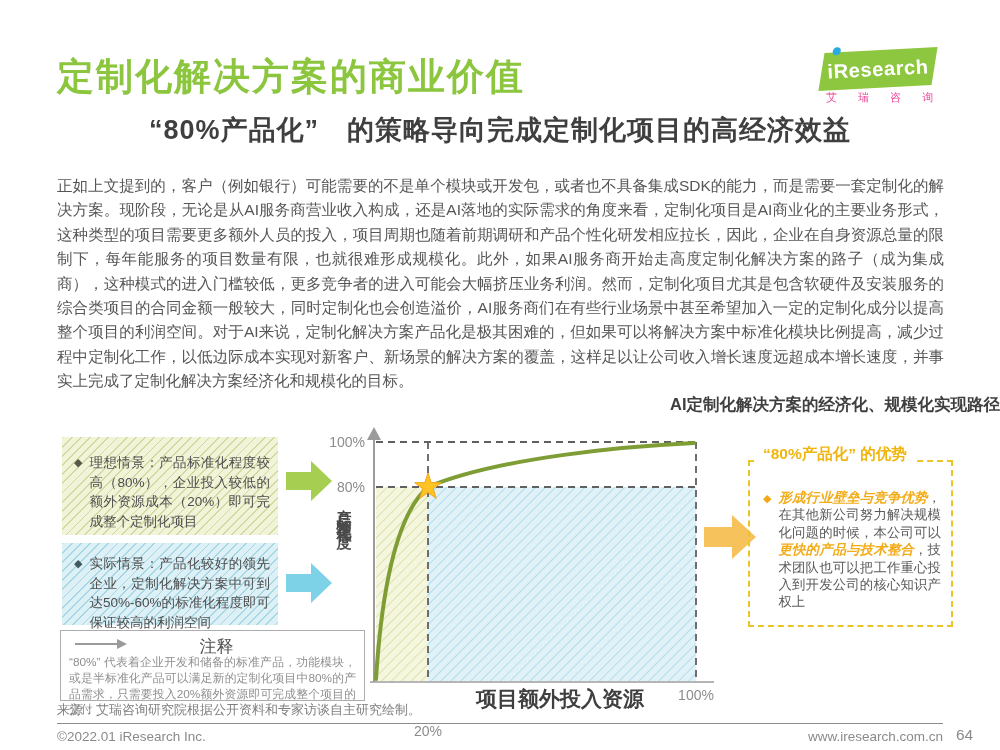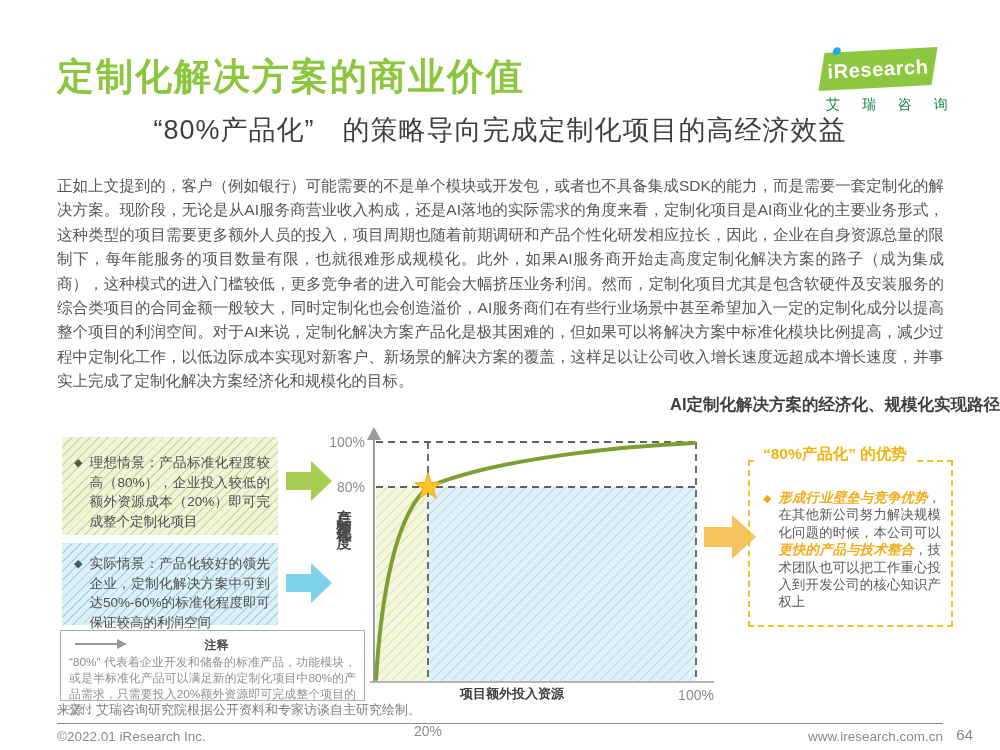--- a/index.html
+++ b/index.html
@@ -19,25 +19,25 @@
     position:relative; width:112px; height:38px; background:#8DC63F;
     transform:skewX(-12deg) rotate(-3deg); display:flex; align-items:center;
     justify-content:center;
   }
   .logo-mark span {
     transform:skewX(12deg); color:#ffffff; font-weight:bold; font-size:20px;
     letter-spacing:0.5px;
   }
   .logo-dot { position:absolute; left:8px; top:-5px; width:8px; height:8px;
     border-radius:50%; background:#29AAE1; }
-  .logo-caption { margin-top:8px; margin-left:4px; color:#15803d; font-size:14px;
+  .logo-caption { margin-top:2px; margin-left:4px; color:#ec4899; font-size:11px;
     letter-spacing:9px; white-space:nowrap; }
   .page-subtitle {
     position:absolute; left:0; top:112px; width:1000px; text-align:center;
-    font-size:27px; font-weight:normal; color:#3F3F3F; letter-spacing:1px;
+    font-size:27px; font-weight:bold; color:#3F3F3F; letter-spacing:1px;
   }
   
   .body-paragraph {
     position:absolute; left:57px; top:174px; width:887px; font-size:15.5px;
     line-height:24.4px; color:#565656; text-align:justify;
   }
   
   .figure-title {
     position:absolute; left:0; top:394px; width:1000px; text-align:right;
     font-size:16.5px; font-weight:bold; color:#3F3F3F;
@@ -54,39 +54,39 @@
     background-image:repeating-linear-gradient(135deg, rgba(110,190,215,0.5) 0 1.3px, transparent 1.3px 6.5px);
   }
   .hatch-box .bullet { color:#55594a; font-size:11px; padding:3px 7px 0 2px; }
   .box-actual .bullet { color:#3f5a60; }
   .hatch-box .box-text { font-size:13.5px; font-weight:normal; color:#4D4D4D; line-height:19.5px; text-align:justify; }
   .note-box {
     position:absolute; left:60px; top:630px; width:305px; height:71px;
     background:#ffffff; border:1px solid #ADADAD; padding:4px 8px 0 8px;
   }
   .note-head { position:relative; text-align:center; height:18px; }
-  .note-head .note-title { font-size:12px; font-weight:bold; color:#4D4D4D;margin-left:8px; }
+  .note-head .note-title { font-size:17px; font-weight:normal; color:#4D4D4D;margin-left:8px; }
   .note-arrow { position:absolute; left:6px; top:3px; }
   .note-text { font-size:11.8px; color:#8F8F8F; line-height:15.8px; text-align:justify; margin-top:2px; }
   .flow-arrow { position:absolute; }
   
   .chart-svg { position:absolute; left:330px; top:425px; }
   .tick { position:absolute; font-size:14px; color:#8C8C8C; }
   .y-tick-100 { left:323px; top:434px; width:42px; text-align:right; }
   .y-tick-80  { left:323px; top:479px; width:42px; text-align:right; }
   .x-tick-20  { left:403px; top:687px; width:50px; text-align:center;margin-top:36px; }
   .x-tick-100 { left:671px; top:687px; width:50px; text-align:center; }
   .y-axis-label {
     position:absolute; left:334px; top:497px; writing-mode:vertical-lr;
     text-orientation:upright; font-size:15px; font-weight:bold; color:#4A4A4A;
     letter-spacing:4px;
   }
   .x-axis-label {
-    position:absolute; left:460px; top:685px; width:200px; 
-    font-size:13px; font-weight:bold; color:#3F3F3F;
+    position:absolute; left:460px; top:685px; width:200px; text-align:center;
+    font-size:21px; font-weight:bold; color:#3F3F3F;
   }
   
   .adv-box {
     position:absolute; left:748px; top:460px; width:205px; height:167px;
     border:2px dashed #EDC427;
   }
   .adv-title {
     position:absolute; left:756px; top:444px; background:#ffffff; padding:0 7px;
     font-size:15.5px; font-weight:bold; color:#F0B50F; white-space:nowrap; z-index:2;text-align:center;
   }

